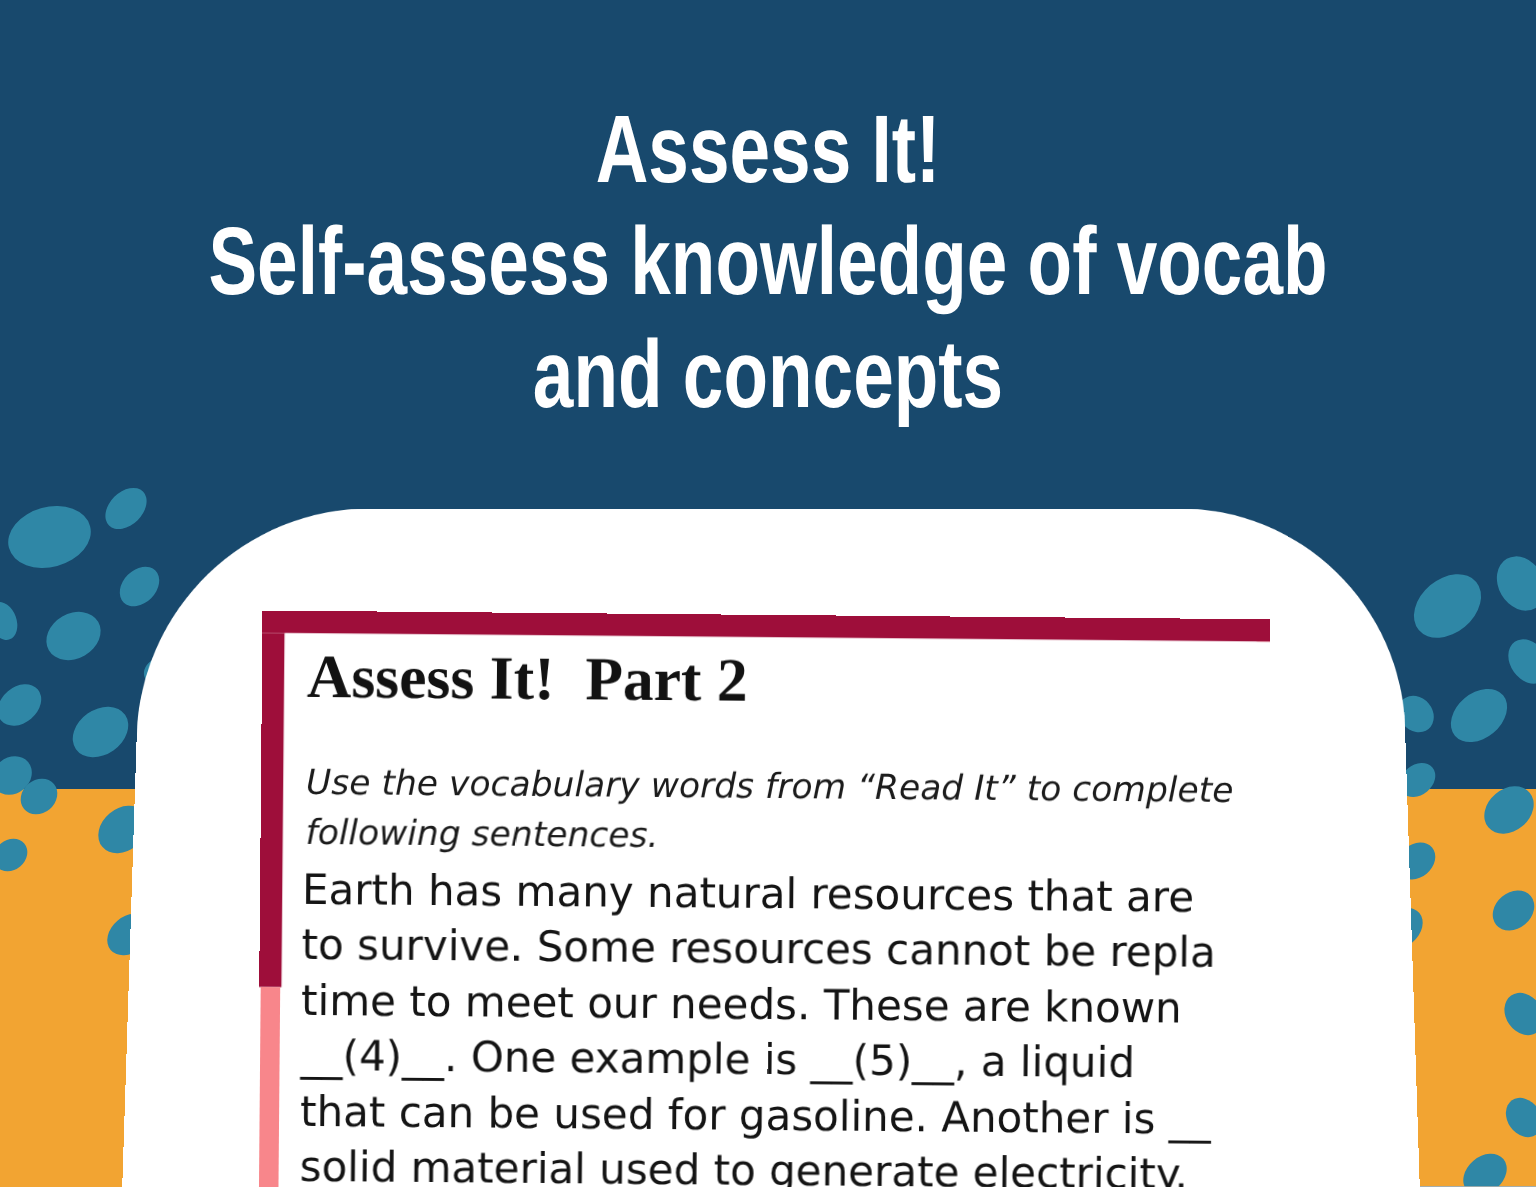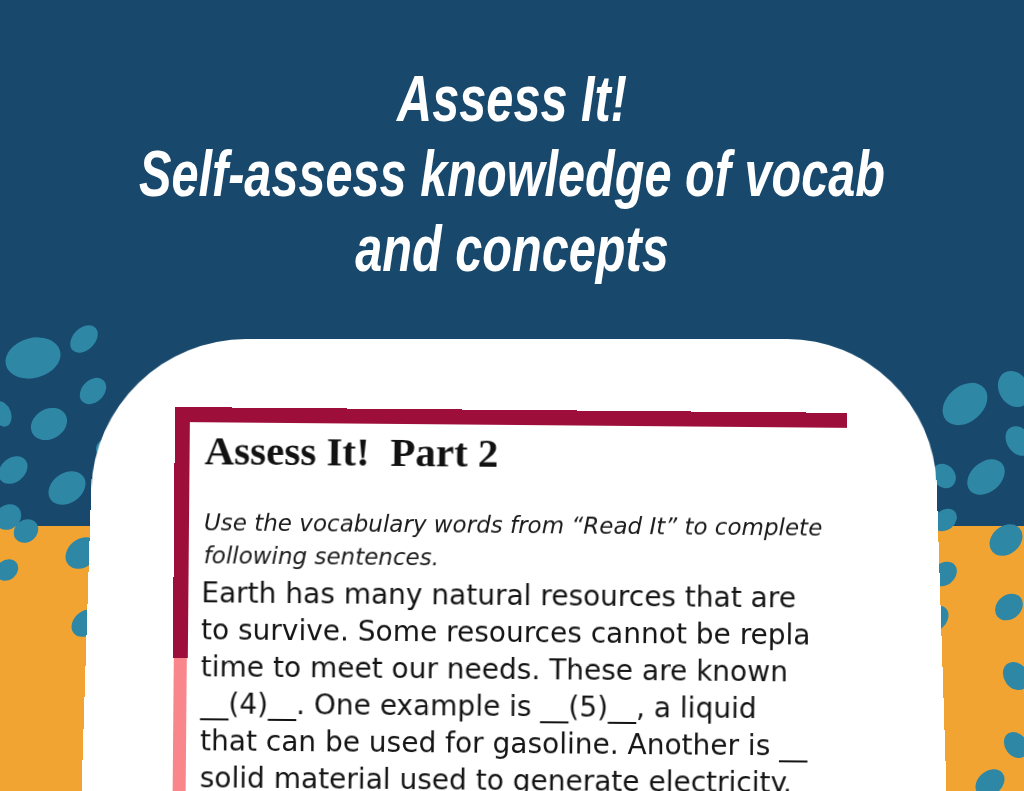--- a/index.html
+++ b/index.html
@@ -12,21 +12,21 @@
     position: relative; width: 1024px; height: 791px; overflow: hidden;
     font-family: "Liberation Sans", sans-serif; background: var(--navy);
   }
   .bg-top    { position: absolute; left: 0; top: 0;     width: 1024px; height: 526px; background: var(--navy); }
   .bg-bottom { position: absolute; left: 0; top: 526px; width: 1024px; height: 265px; background: var(--orange); }
   .dots { position: absolute; left: 0; top: 0; width: 1024px; height: 791px; }
   .dots ellipse { fill: var(--teal); }
 
   .title-block {
     position: absolute; left: 0; top: 62px; width: 1024px;
-    text-align: center; color: var(--title_text); font-weight: 700; font-style: italic;
+    text-align: center; color: var(--title_text); font-weight: 700;
   }
   .title-line {
     font-size: 64px; line-height: 75px; letter-spacing: 0px;
     transform: scaleX(0.76); transform-origin: 50% 50%; white-space: nowrap;
   }
 
   .card {
     position: absolute; left: 96px; top: 339px; width: 836px; height: 490px;
     background: var(--card_white); border-radius: 150px 145px 0 0;
     transform: perspective(1600px) rotateX(7deg); transform-origin: 50% 0%;

